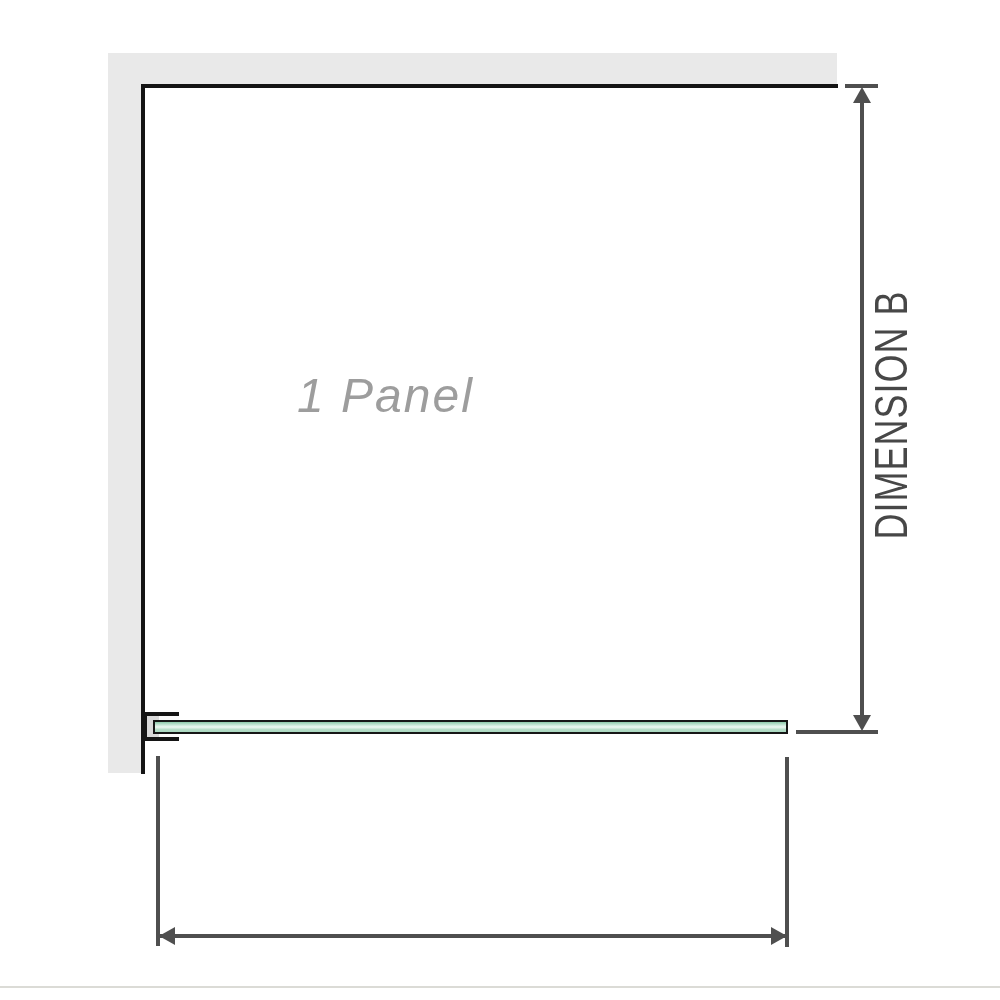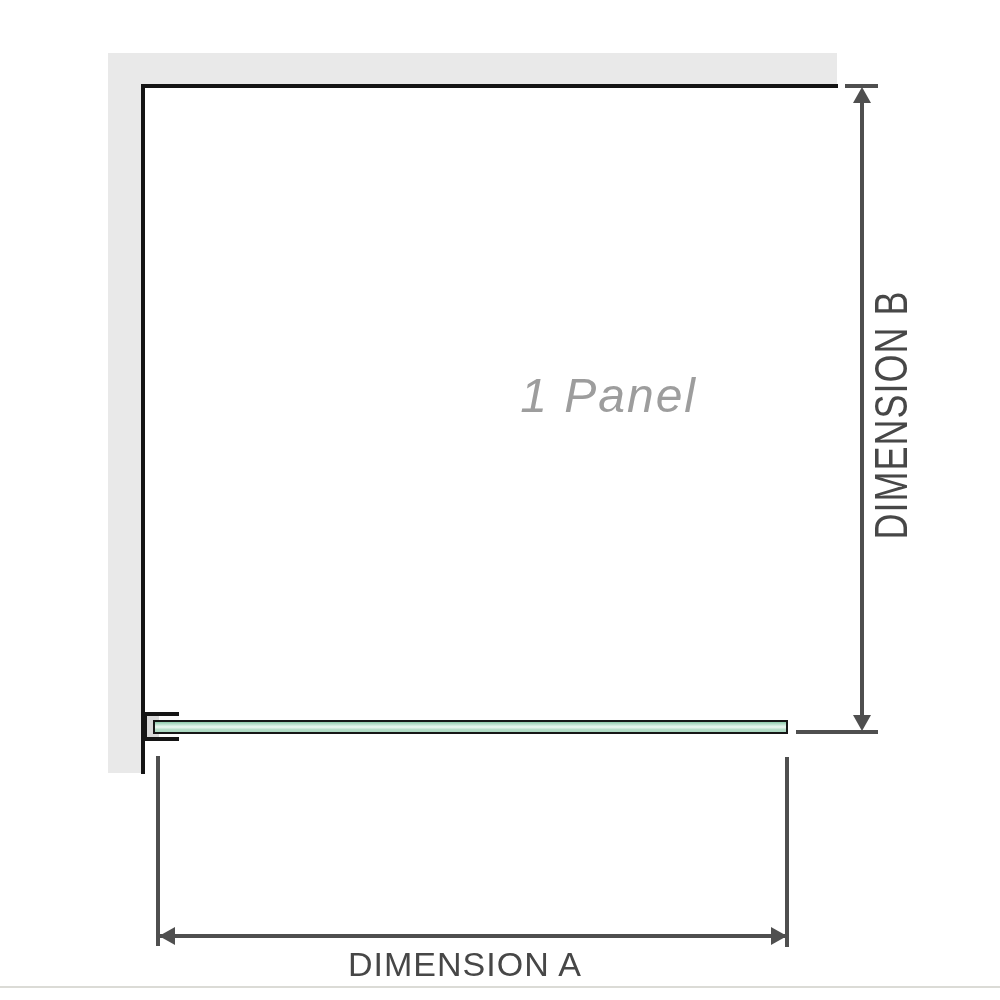--- a/index.html
+++ b/index.html
@@ -21,21 +21,21 @@
   .wall { background: #e9e9e9; }
   .wall-top  { left: 108px; top: 53px; width: 729px; height: 33px; }
   .wall-left { left: 108px; top: 53px; width: 35px;  height: 720px; }
   .edge { background: #141414; }
   .edge-top  { left: 141px; top: 84px; width: 697px; height: 4px; }
   .edge-left { left: 141px; top: 84px; width: 4px;   height: 690px; }
 
   
   .panel-label {
     left: 297px; top: 368px; width: 400px;
-    text-align: right;
+    text-align: left;
     font-size: 48px;
     font-style: italic;
     color: #9d9d9d;
     letter-spacing: 2px;
     white-space: nowrap;
   }
 
   
   .bracket {
     left: 143px; top: 712px; width: 36px; height: 29px;
@@ -130,17 +130,16 @@
   <div class="abs dim dimb-line"></div>
   <div class="abs arrowhead arr-up"></div>
   <div class="abs arrowhead arr-down"></div>
   <div class="abs dim-label dimb-label">DIMENSION B</div>
 
   <div class="abs dim dima-ext-left"></div>
   <div class="abs dim dima-ext-right"></div>
   <div class="abs dim dima-line"></div>
   <div class="abs arrowhead arr-left"></div>
   <div class="abs arrowhead arr-right"></div>
-  <div class="abs dim-label dima-label">DIMENSION A</div>
 
   <div class="abs bottom-divider"></div>
 
 </div>
 
 </body></html>

